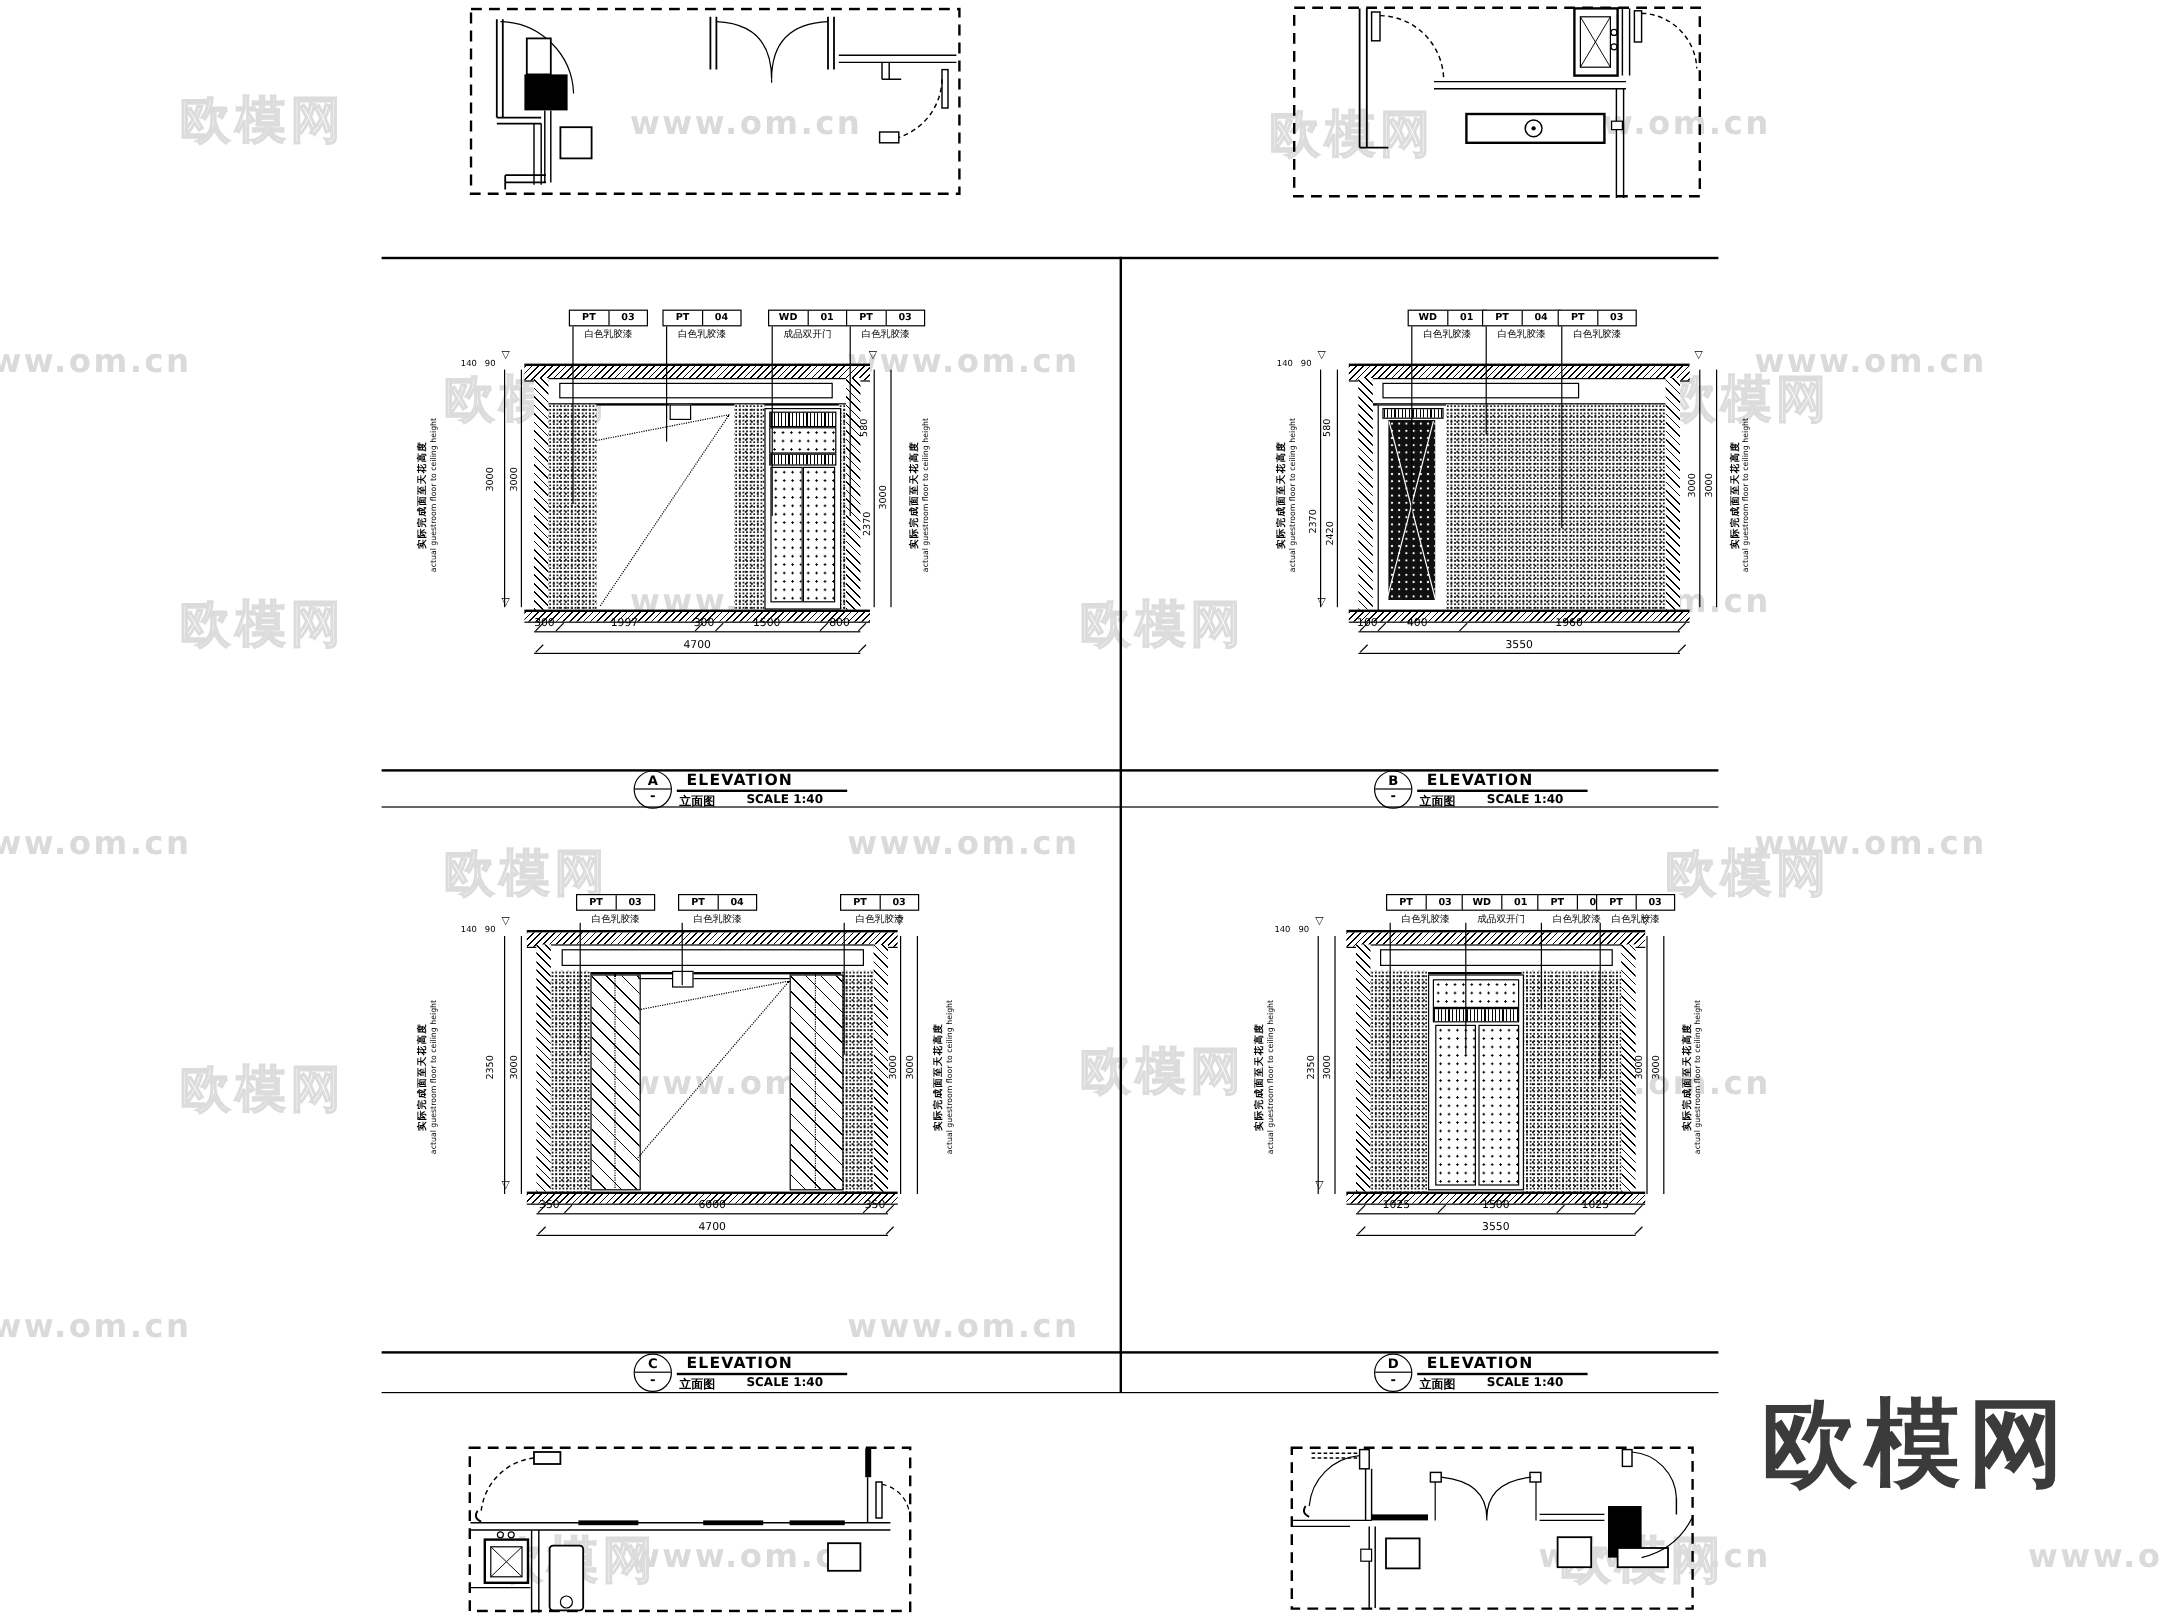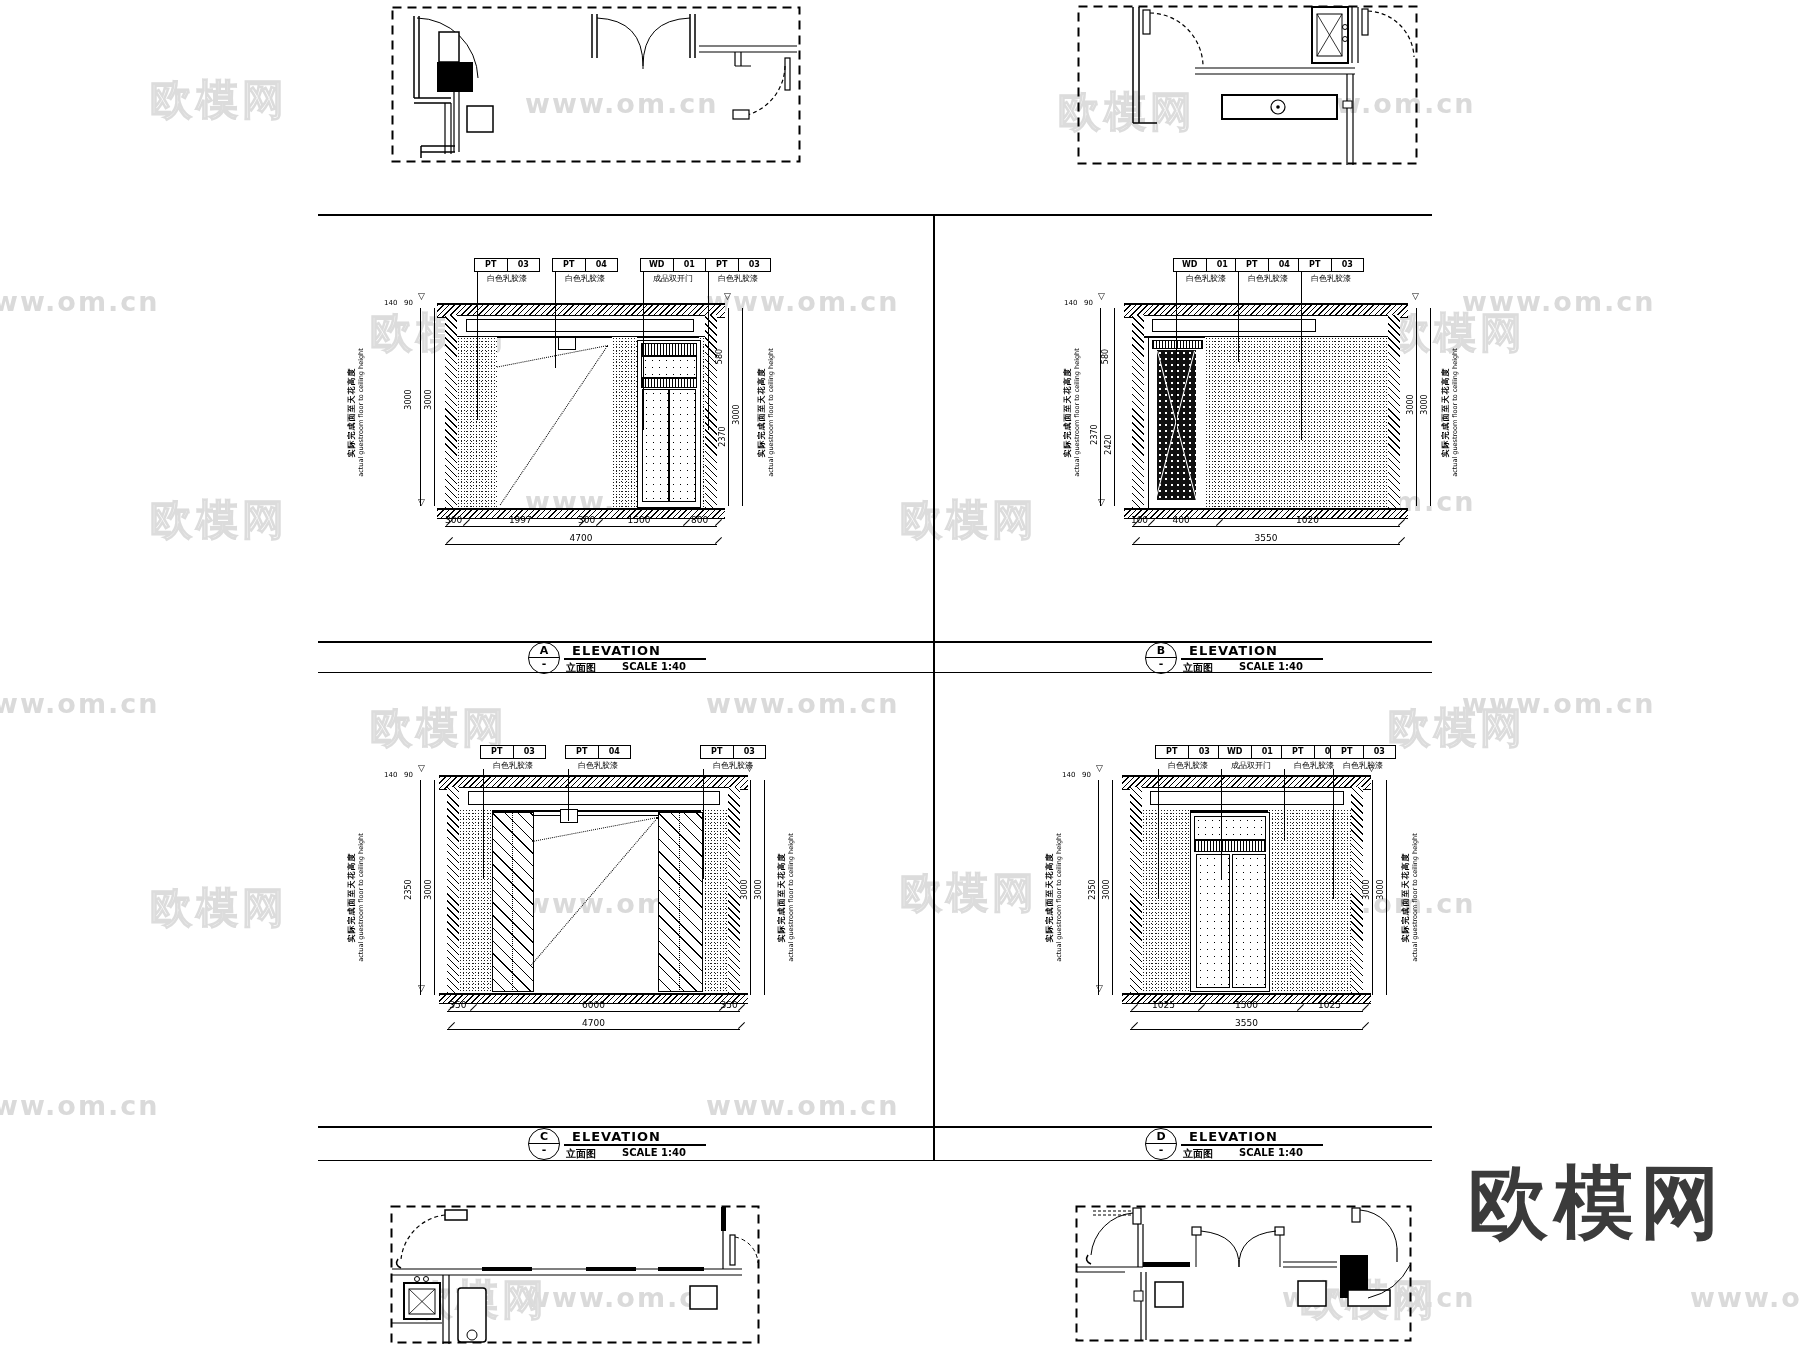--- a/index.html
+++ b/index.html
@@ -380,21 +380,21 @@
 </div>
 
 <div class="dimch" style="left:1132px;top:518px;width:268px;height:34px">
   <div class="dl" style="top:8px"></div>
   <i style="left:0%;top:4px"></i>
     <i style="left:5.6%;top:4px"></i>
     <i style="left:31%;top:4px"></i>
     <i style="left:99%;top:4px"></i>
   <b style="left:2.8%;top:-3px">100</b>
   <b style="left:18.3%;top:-3px">400</b>
-  <b style="left:65.5%;top:-3px">1020</b>
+  <b style="left:65.5%;top:-3px">1960</b>
   <div class="dl" style="top:26px"></div>
   <i style="left:0%;top:22px"></i>
     <i style="left:99%;top:22px"></i>
   <b style="left:50%;top:15px">3550</b>
 </div>
 <div class="vl" style="left:1100px;top:308px;height:198px"></div>
 <div class="vl" style="left:1114px;top:308px;height:198px"></div>
 <span class="vn" style="left:1098px;top:352px">580</span>
 <span class="vn" style="left:1098px;top:440px">2420</span>
 <span class="vn" style="left:1084px;top:430px">2370</span>

